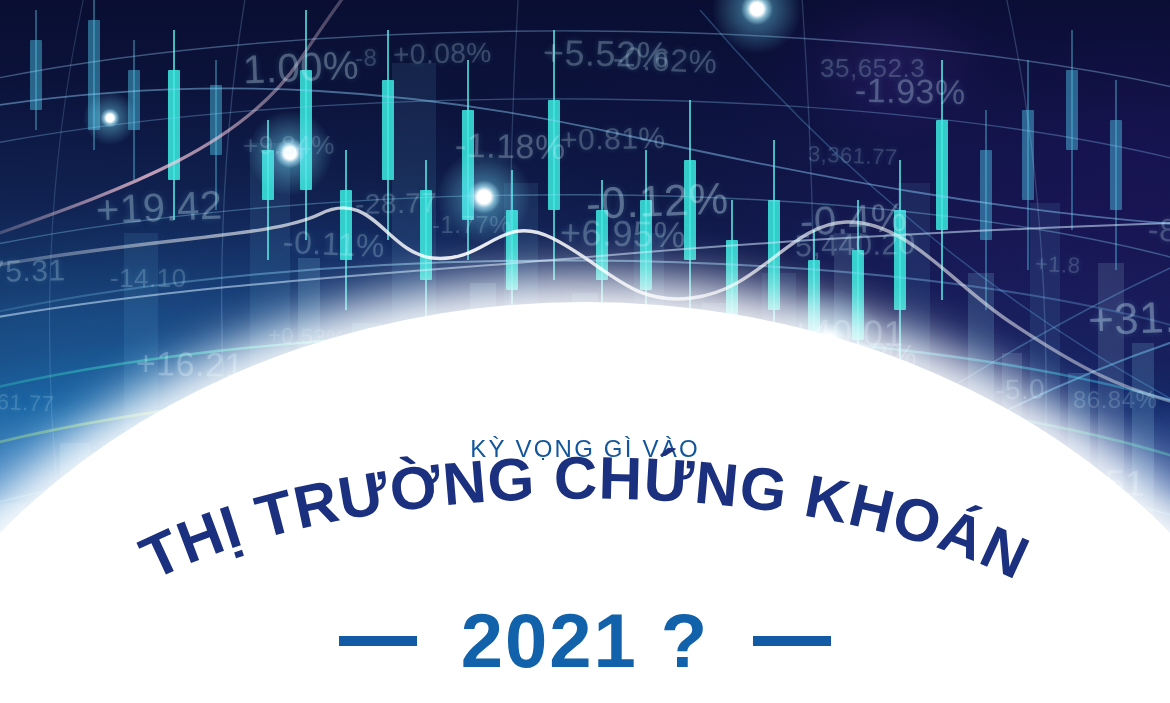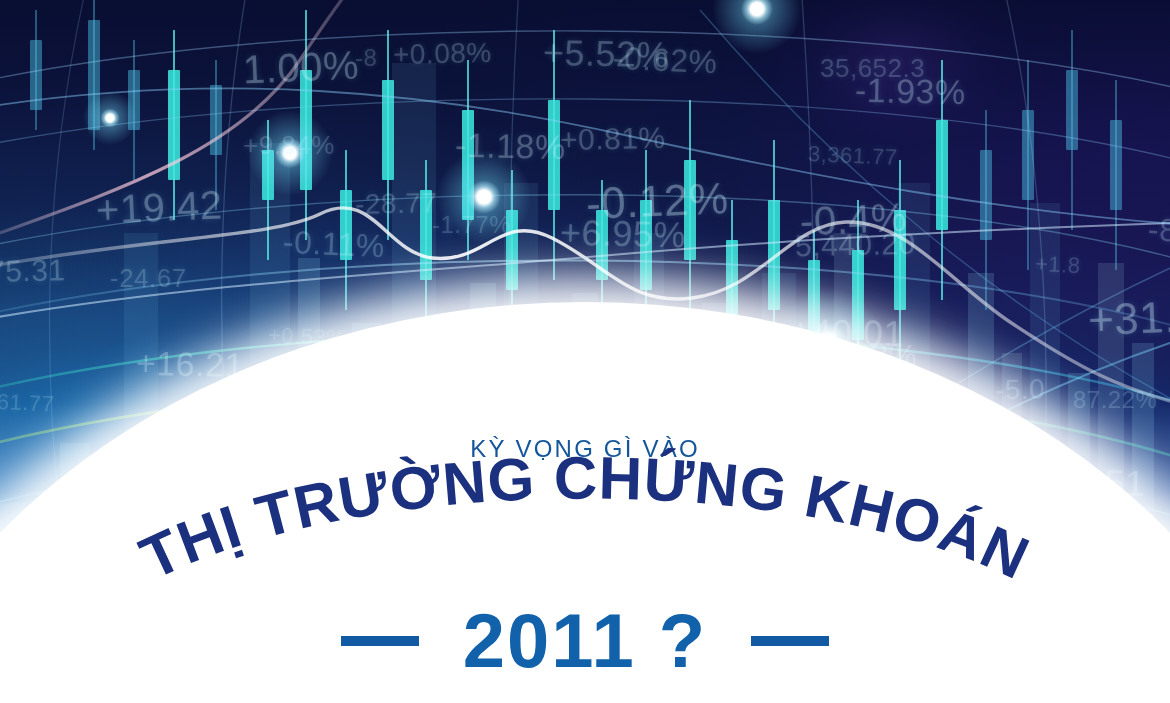--- a/index.html
+++ b/index.html
@@ -351,21 +351,21 @@
       <div class="dot" style="left: 804px; top: 318px; width: 48px; height: 48px;"></div>
       <div class="glow" style="left: 757px; top: 391px; width: 132px; height: 132px;"></div>
       <div class="dot" style="left: 801px; top: 435px; width: 44px; height: 44px;"></div>
       <div class="glow" style="left: 74px; top: 82px; width: 72px; height: 72px;"></div>
       <div class="dot" style="left: 98px; top: 106px; width: 24px; height: 24px;"></div>
     </div>
 
   <div id="numbers">
       <div class="num" style="left: 96px; top: 185px; font-size: 40px; color: rgba(218, 246, 255, 0.3); transform: rotate(-2.4deg);">+19.42</div>
       <div class="num" style="left: -12px; top: 254px; font-size: 30px; color: rgba(218, 246, 255, 0.24); transform: rotate(-1.2deg);">75.31</div>
-      <div class="num" style="left: 110px; top: 263px; font-size: 26px; color: rgba(218, 246, 255, 0.2); transform: rotate(0deg);">-24.67</div>
+      <div class="num" style="left: 110px; top: 263px; font-size: 26px; color: rgba(218, 246, 255, 0.2); transform: rotate(0deg);">-14.10</div>
       <div class="num" style="left: 136px; top: 345px; font-size: 34px; color: rgba(218, 246, 255, 0.28); transform: rotate(1.2deg);">+16.21</div>
       <div class="num" style="left: -16px; top: 390px; font-size: 22px; color: rgba(218, 246, 255, 0.18); transform: rotate(2.4deg);">361.77</div>
       <div class="num" style="left: 148px; top: 440px; font-size: 44px; color: rgba(218, 246, 255, 0.34); transform: rotate(-2.4deg);">-34.07</div>
       <div class="num" style="left: 393px; top: 38px; font-size: 28px; color: rgba(218, 246, 255, 0.22); transform: rotate(-1.2deg);">+0.08%</div>
       <div class="num" style="left: 355px; top: 44px; font-size: 24px; color: rgba(218, 246, 255, 0.19); transform: rotate(0deg);">-8</div>
       <div class="num" style="left: 543px; top: 33px; font-size: 36px; color: rgba(218, 246, 255, 0.26); transform: rotate(1.2deg);">+5.52%</div>
       <div class="num" style="left: 613px; top: 42px; font-size: 32px; color: rgba(218, 246, 255, 0.23); transform: rotate(2.4deg);">-0.62%</div>
       <div class="num" style="left: 243px; top: 45px; font-size: 40px; color: rgba(218, 246, 255, 0.3); transform: rotate(-2.4deg);">1.00%</div>
       <div class="num" style="left: 560px; top: 122px; font-size: 30px; color: rgba(218, 246, 255, 0.24); transform: rotate(-1.2deg);">+0.81%</div>
       <div class="num" style="left: 820px; top: 53px; font-size: 26px; color: rgba(218, 246, 255, 0.2); transform: rotate(0deg);">35,652.3</div>
@@ -386,21 +386,21 @@
       <div class="num" style="left: 592px; top: 322px; font-size: 24px; color: rgba(218, 246, 255, 0.19); transform: rotate(0deg);">-0.17%</div>
       <div class="num" style="left: 790px; top: 312px; font-size: 36px; color: rgba(218, 246, 255, 0.26); transform: rotate(1.2deg);">+40.01</div>
       <div class="num" style="left: 805px; top: 336px; font-size: 32px; color: rgba(218, 246, 255, 0.23); transform: rotate(2.4deg);">+2.83%</div>
       <div class="num" style="left: 283px; top: 405px; font-size: 40px; color: rgba(218, 246, 255, 0.3); transform: rotate(-2.4deg);">-0.49%</div>
       <div class="num" style="left: 440px; top: 390px; font-size: 30px; color: rgba(218, 246, 255, 0.24); transform: rotate(-1.2deg);">-1.11%</div>
       <div class="num" style="left: 556px; top: 392px; font-size: 26px; color: rgba(218, 246, 255, 0.2); transform: rotate(0deg);">+8.4%</div>
       <div class="num" style="left: 776px; top: 402px; font-size: 34px; color: rgba(218, 246, 255, 0.28); transform: rotate(1.2deg);">4,552.58</div>
       <div class="num" style="left: 1035px; top: 252px; font-size: 22px; color: rgba(218, 246, 255, 0.18); transform: rotate(2.4deg);">+1.8</div>
       <div class="num" style="left: 1088px; top: 293px; font-size: 44px; color: rgba(218, 246, 255, 0.34); transform: rotate(-2.4deg);">+31.7</div>
       <div class="num" style="left: 995px; top: 374px; font-size: 28px; color: rgba(218, 246, 255, 0.22); transform: rotate(-1.2deg);">-5.0</div>
-      <div class="num" style="left: 1073px; top: 386px; font-size: 24px; color: rgba(218, 246, 255, 0.19); transform: rotate(0deg);">87.22%</div>
+      <div class="num" style="left: 1073px; top: 386px; font-size: 24px; color: rgba(218, 246, 255, 0.19); transform: rotate(0deg);">86.84%</div>
       <div class="num" style="left: 1053px; top: 462px; font-size: 36px; color: rgba(218, 246, 255, 0.26); transform: rotate(1.2deg);">16.51</div>
       <div class="num" style="left: 1148px; top: 212px; font-size: 32px; color: rgba(218, 246, 255, 0.23); transform: rotate(2.4deg);">-8</div>
     </div>
 
   <div class="whitearc"></div>
   <div class="whiteveil"></div>
 
   <div class="title-wrap">
 
     <div class="kicker">KỲ VỌNG GÌ VÀO</div>
@@ -411,18 +411,18 @@
           <path id="arcpath" d="M 18,116 C 230,6 670,6 882,116" fill="none"></path>
         </defs>
         <text text-anchor="middle">
           <textPath href="#arcpath" startOffset="50%" id="headline-textpath">THỊ TRƯỜNG CHỨNG KHOÁN</textPath>
         </text>
       </svg>
     </div>
 
     <div class="year-row">
       <span class="dash"></span>
-      <span class="year">2011 ?</span>
+      <span class="year">2021 ?</span>
       <span class="dash"></span>
     </div>
   </div>
 
 </div>
 
 </body></html>

